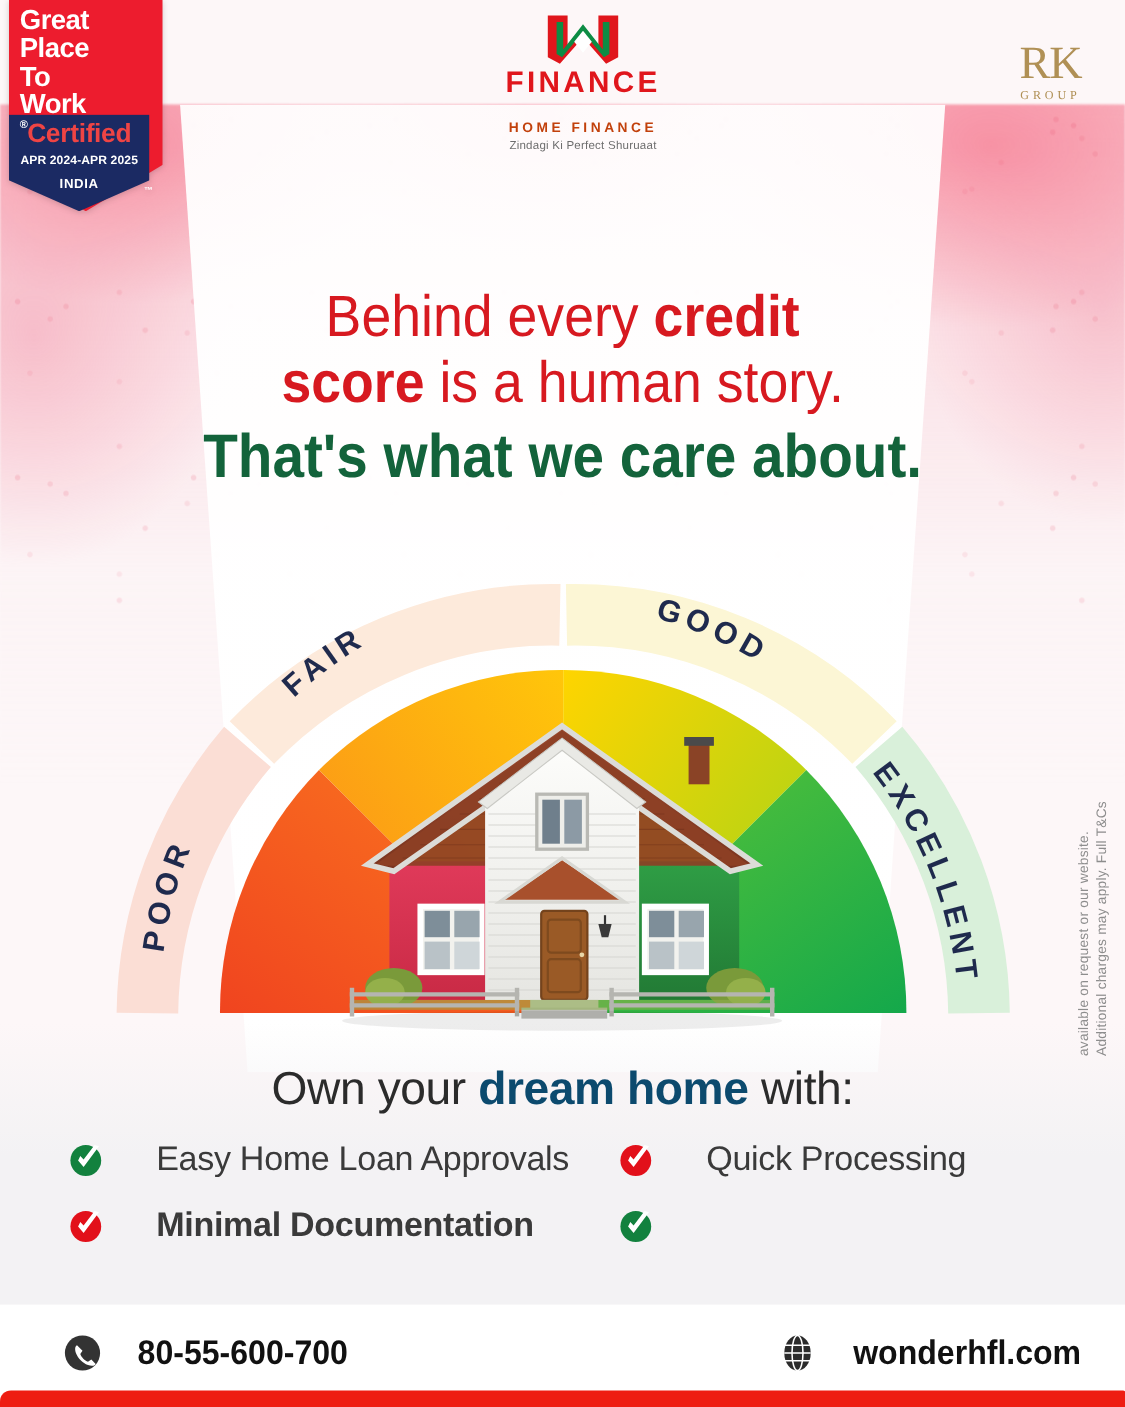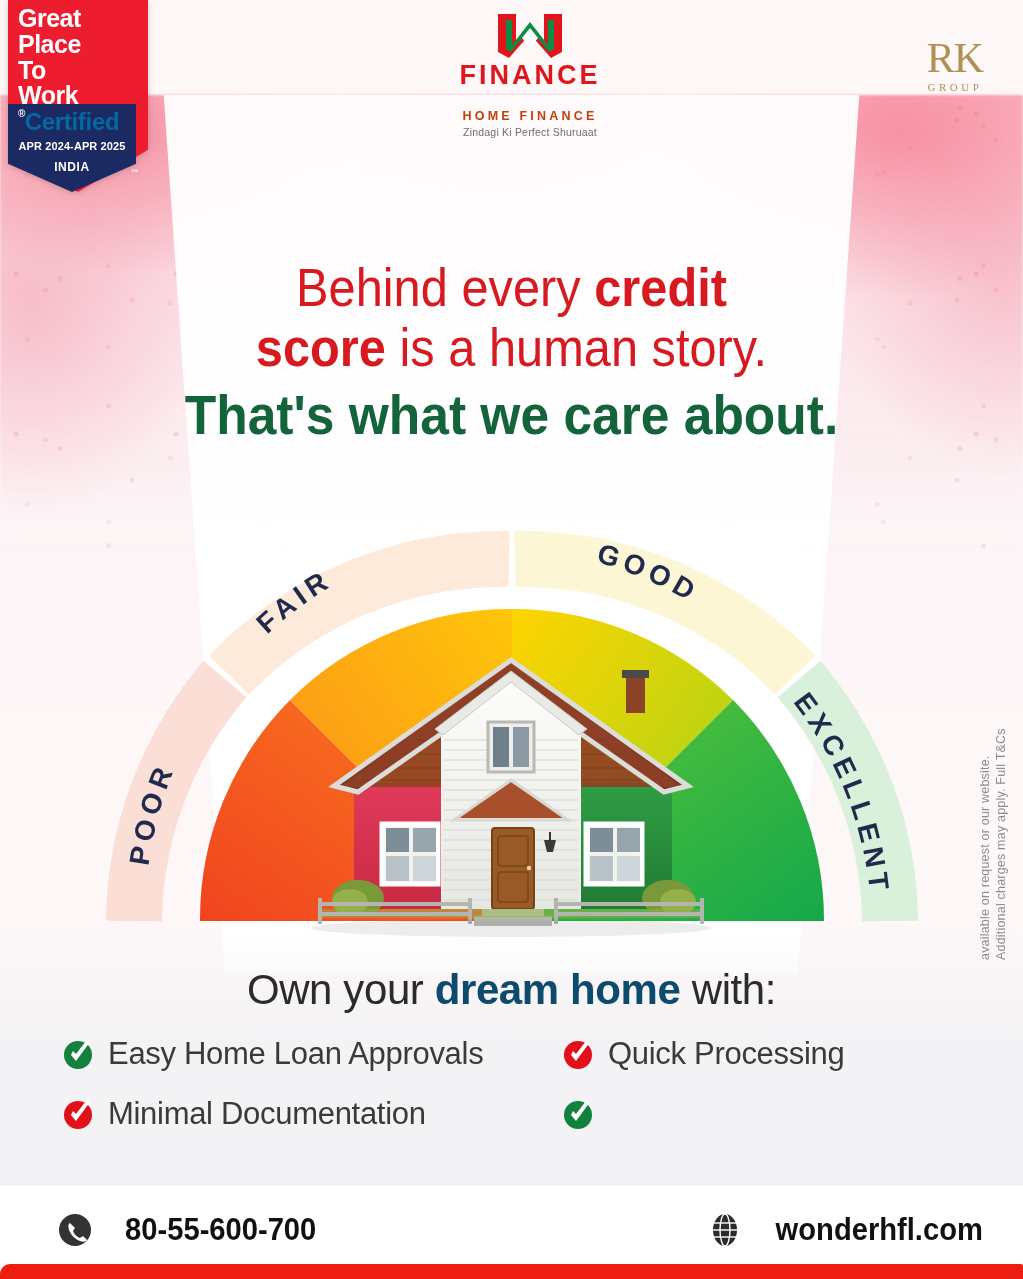--- a/index.html
+++ b/index.html
@@ -70,21 +70,21 @@
     clip-path:polygon(0 0,100% 0,100% 68%,50% 100%,0 68%);
   }
   .gptw-top{
     position:absolute;left:10px;top:6px;width:112px;
     color:#fff;font-weight:bold;line-height:1.03;font-size:25px;letter-spacing:-.5px;
   }
   .gptw-top span{display:block;}
   .gptw-reg{font-size:10px;vertical-align:super;}
   .gptw-cert{
     position:absolute;left:0;top:108px;width:128px;text-align:center;
-    color:#0369a1;font-weight:bold;font-size:24px;letter-spacing:-.3px;
+    color:#ef4444;font-weight:bold;font-size:24px;letter-spacing:-.3px;
   }
   .gptw-dates{
     position:absolute;left:0;top:140px;width:128px;text-align:center;
     color:#fff;font-weight:bold;font-size:11px;letter-spacing:.1px;
   }
   .gptw-country{
     position:absolute;left:0;top:160px;width:128px;text-align:center;
     color:#fff;font-weight:bold;font-size:12px;letter-spacing:.6px;
   }
   .gptw-tm{position:absolute;right:9px;top:168px;color:#fff;font-size:8px;font-weight:bold;}
@@ -144,23 +144,23 @@
     position:absolute;left:0;top:966px;width:1023px;text-align:center;
     font-size:42px;color:#2b2b2b;letter-spacing:-.4px;
   }
   .dream b{color:#0c4a6e;font-weight:bold;}
 
   .features{position:absolute;left:62px;top:1036px;width:920px;}
   .feat-row{display:flex;}
   .feat{display:flex;align-items:center;gap:12px;}
   .feat.col1{width:500px;}
   .feat.col2{width:420px;}
-  .feat-label{font-size:31px;color:#3a3a3a;letter-spacing:-.3px;white-space:nowrap;}
+  .feat-label{font-size:31px;color:#3a3a3a;letter-spacing:-.3px;white-space:nowrap;margin-left:34px;}
   .check{width:34px;height:34px;flex:0 0 34px;}
-  .feat-row + .feat-row{margin-top:24px;}
+  .feat-row + .feat-row{margin-top:24px;font-weight:bold;}
   .f-item{display:flex;align-items:center;gap:27px;}
   .f-phone{position:absolute;left:58px;top:1212px;}
   .f-web{position:absolute;left:708px;top:1212px;}
   .f-text{
     font-family:"Liberation Sans Narrow","Liberation Sans",sans-serif;
     font-size:31px;font-weight:bold;color:#111;letter-spacing:0px;transform:scaleX(.94);
   }
   .f-icon{width:34px;height:34px;flex:0 0 34px;}
   .redbar{
     position:absolute;left:0;top:1264px;width:1023px;height:15px;background:#ee1d12;

